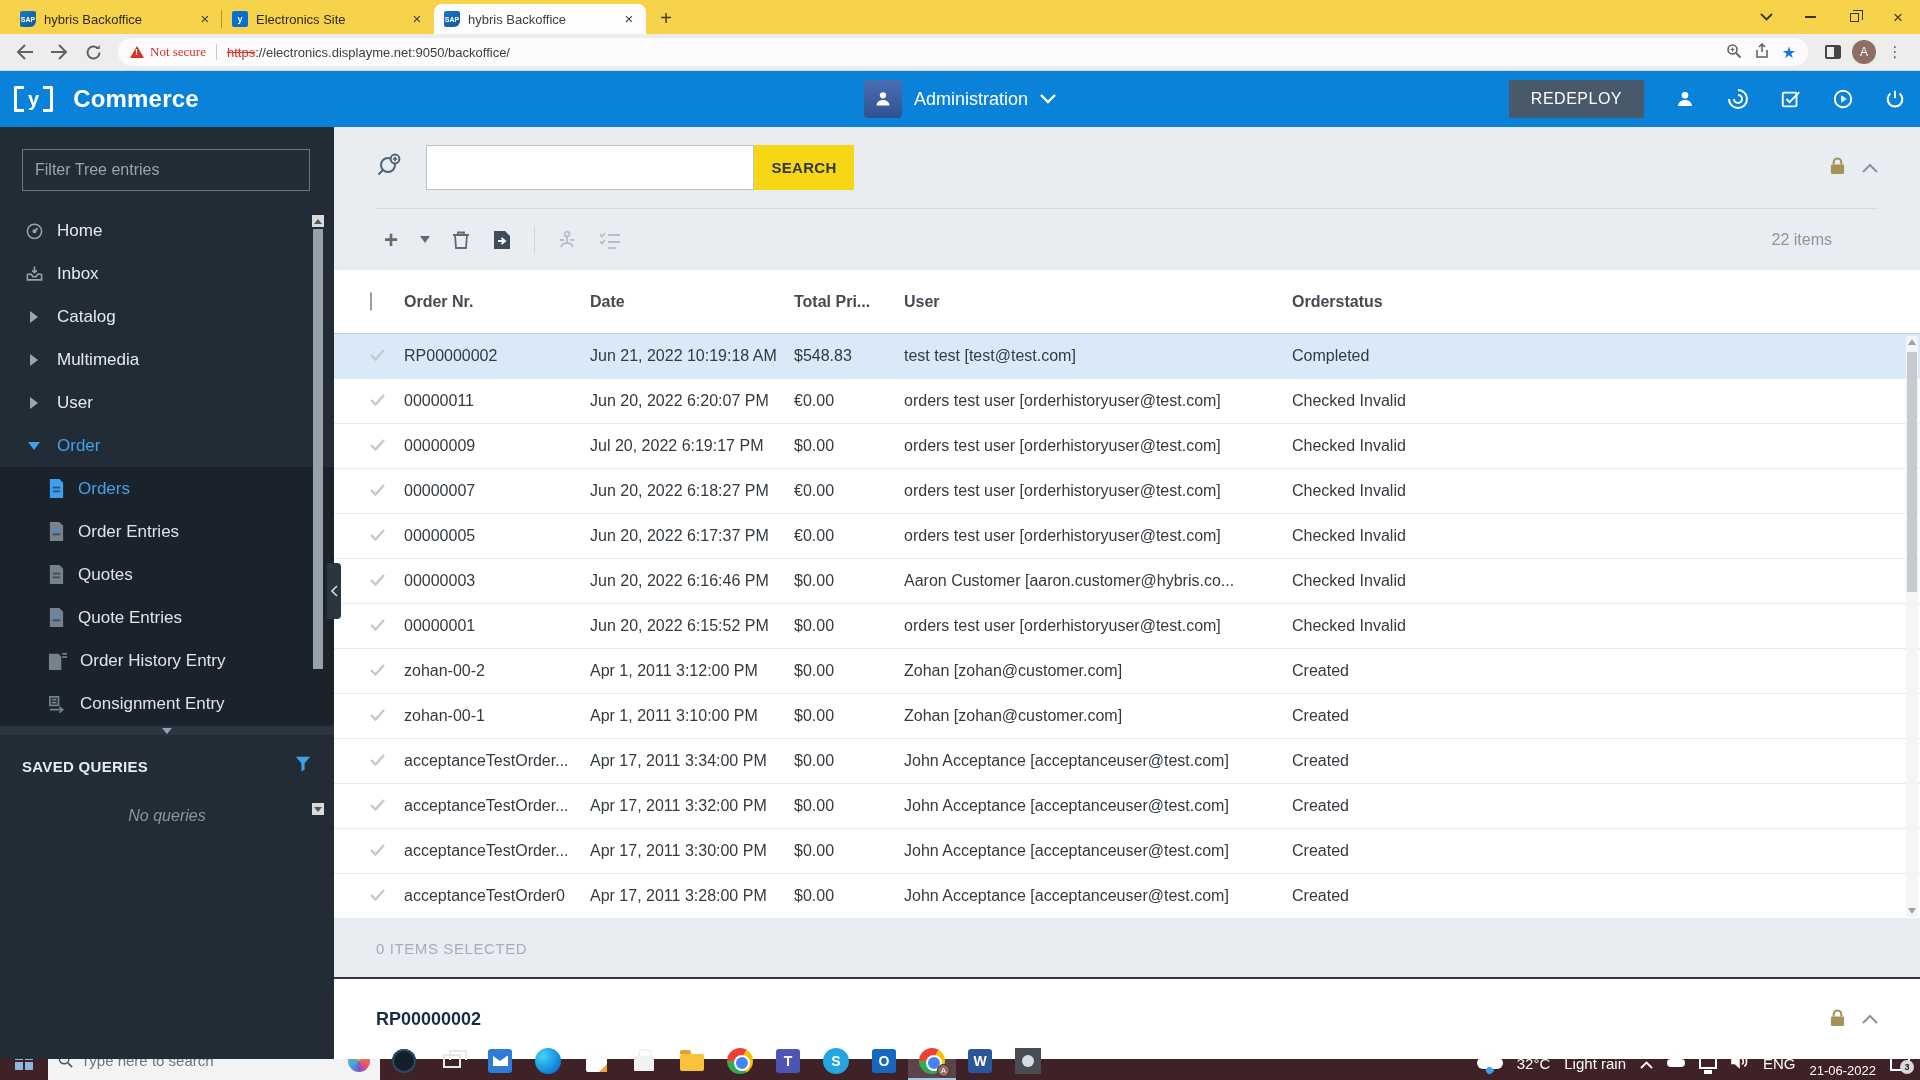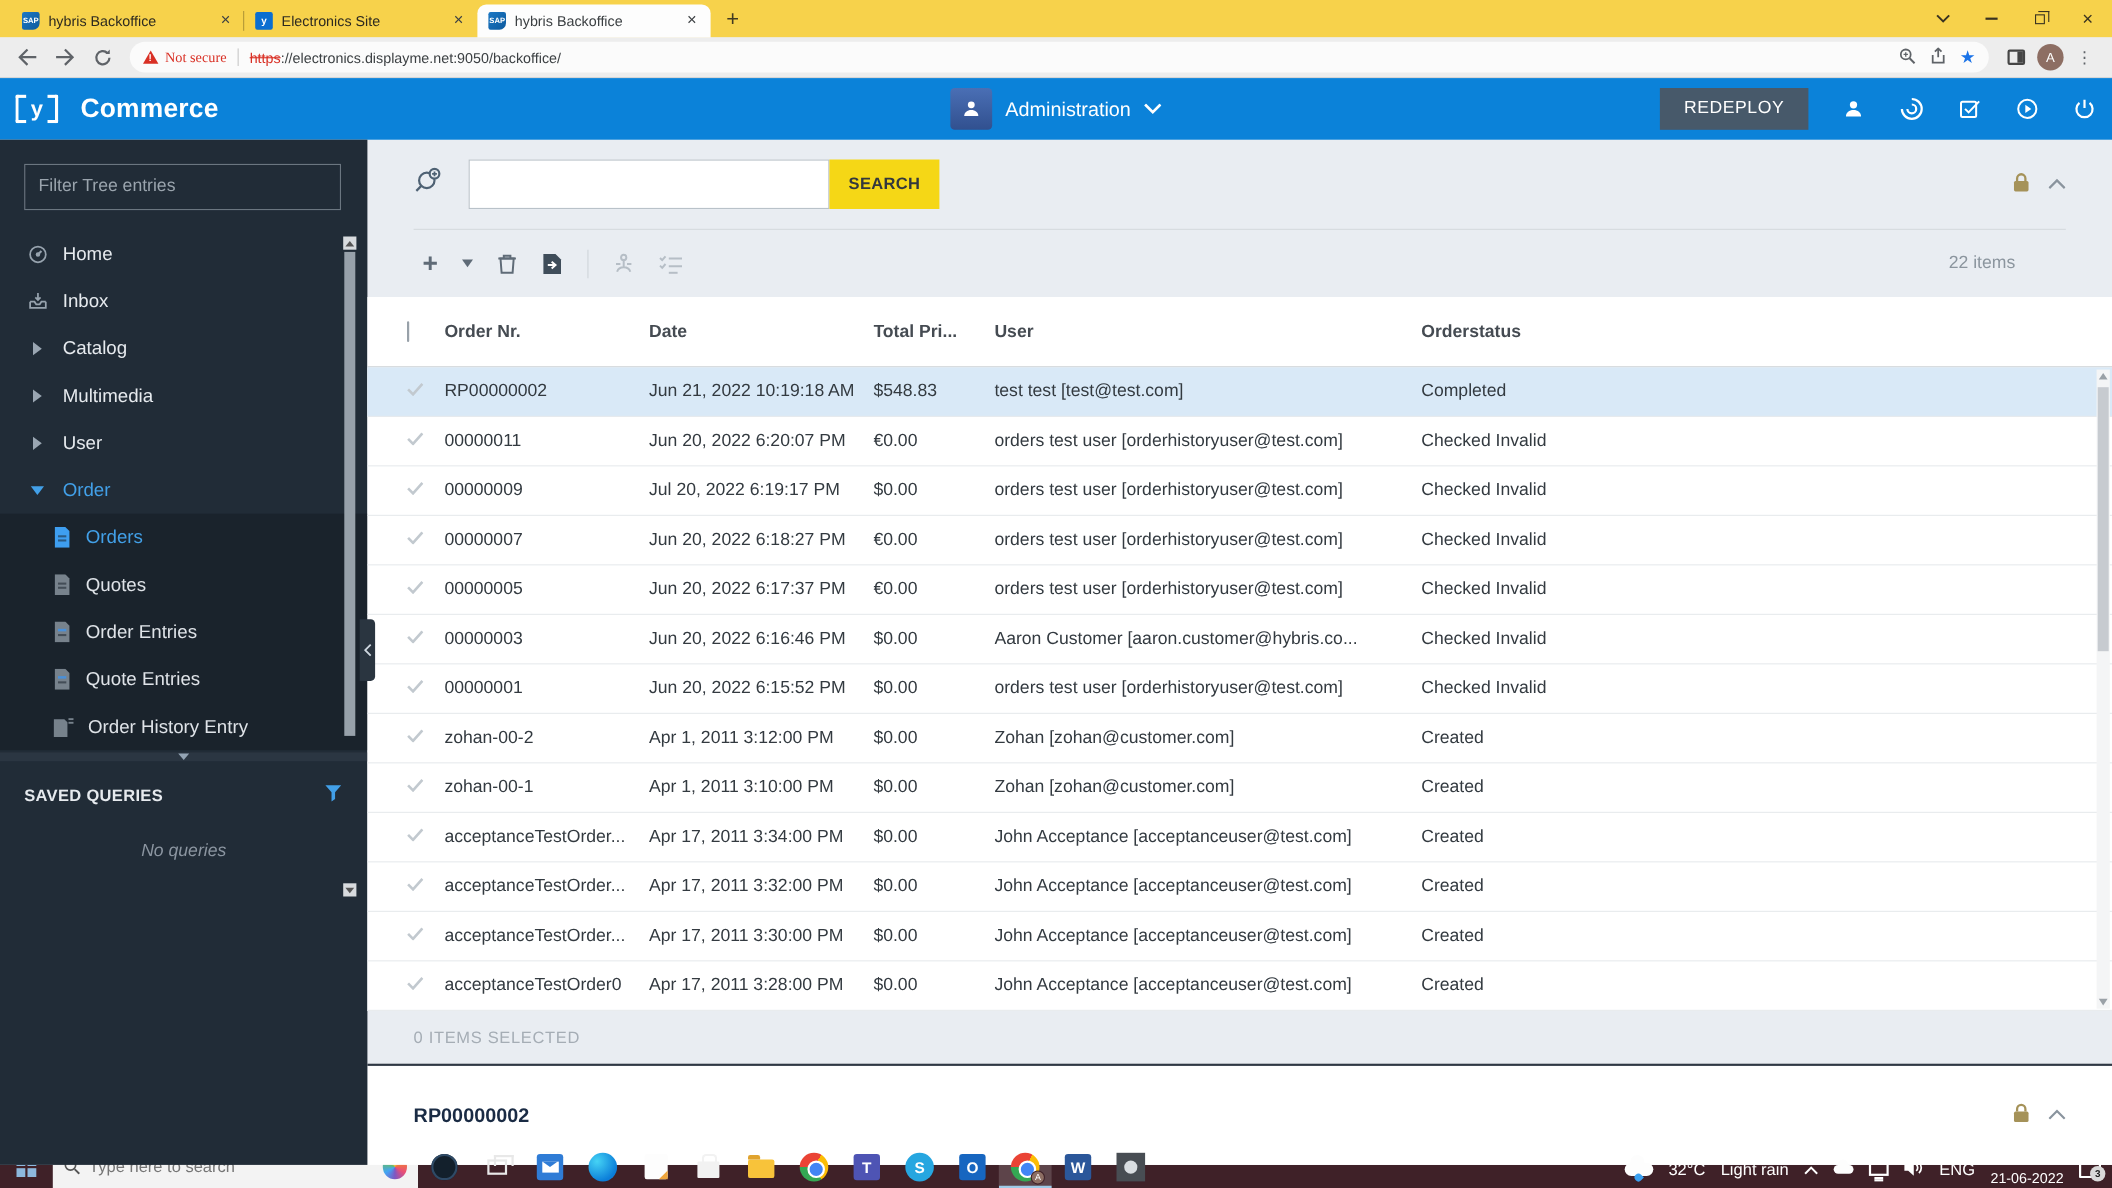--- a/index.html
+++ b/index.html
@@ -117,21 +117,21 @@
   .trow.selected { background:var(--selected-row,#d9e9f7); }
   .rowcheck { color:#c2c9cf; }
   .cell { white-space:nowrap; overflow:hidden; text-overflow:ellipsis; padding-right:14px; }
   .tbl-scroll { position:absolute; right:2px; top:66px; bottom:2px; width:12px; background:#f4f5f6; }
   .tbl-scroll .arr { width:12px; height:12px; display:flex; align-items:center; justify-content:center; }
   .tbl-scroll .up div { width:0;height:0;border-bottom:6px solid #9aa1a7;border-left:4px solid transparent;border-right:4px solid transparent; }
   .tbl-scroll .dn { position:absolute; bottom:0; }
   .tbl-scroll .dn div { width:0;height:0;border-top:6px solid #9aa1a7;border-left:4px solid transparent;border-right:4px solid transparent; }
   .tbl-thumb { width:10px; margin:4px auto 0; height:240px; background:#c7cbd0; }
 
-  .statusrow { height:48px; display:flex; align-items:center; padding-left:42px; color:#a5adb5; font-size:15px; letter-spacing:.6px; flex:none; }
+  .statusrow { height:58px; display:flex; align-items:center; padding-left:42px; color:#a5adb5; font-size:15px; letter-spacing:.6px; flex:none; }
   .detailpanel { flex:1; background:#fff; border-top:2px solid #2f3844; display:flex; align-items:center; padding:0 42px; }
   .detail-title { font-size:18px; font-weight:bold; color:#1a2b44; }
   .detail-right { margin-left:auto; display:flex; align-items:center; gap:16px; }
 
   
   .taskbar { height:21px; background:var(--taskbar-bg,#3f2128); display:flex; align-items:flex-end; flex:none; color:#fff; }
   .tb-start { width:48px; height:39px; display:flex; align-items:center; justify-content:center; }
   .winlogo { display:grid; grid-template-columns:8px 8px; grid-template-rows:8px 8px; gap:2px; }
   .winlogo div { background:#8db8dd; }
   .tb-search { width:332px; height:39px; background:#f3f3f3; display:flex; align-items:center; padding:0 10px; gap:8px; }
@@ -372,55 +372,65 @@
                   <rect x="5" y="8" width="8" height="2" fill="#1a232c" opacity=".55"></rect>
                   <rect x="5" y="12" width="8" height="2" fill="#1a232c" opacity=".55"></rect>
                 </svg>
             </span>
             <span>Orders</span>
           </div>
           <div class="sitem">
             <span class="tico">
               <svg width="17" height="19" viewBox="0 0 18 20">
                   <path d="M2 0h10l4 4v16H2z" fill="currentColor"></path>
+                  <rect x="5" y="7" width="8" height="2.4" fill="#4a90d9"></rect>
+                  <rect x="5" y="12" width="8" height="2" fill="#1a232c" opacity=".55"></rect>
+                </svg>
+            </span>
+            <span>Order Entries</span>
+          </div>
+          <div class="sitem">
+            <span class="tico">
+              <svg width="17" height="19" viewBox="0 0 18 20">
+                  <path d="M2 0h10l4 4v16H2z" fill="currentColor"></path>
                   <rect x="5" y="8" width="8" height="2" fill="#1a232c" opacity=".55"></rect>
                   <rect x="5" y="12" width="8" height="2" fill="#1a232c" opacity=".55"></rect>
                 </svg>
             </span>
             <span>Quotes</span>
           </div>
           <div class="sitem">
             <span class="tico">
               <svg width="17" height="19" viewBox="0 0 18 20">
                   <path d="M2 0h10l4 4v16H2z" fill="currentColor"></path>
                   <rect x="5" y="7" width="8" height="2.4" fill="#4a90d9"></rect>
                   <rect x="5" y="12" width="8" height="2" fill="#1a232c" opacity=".55"></rect>
                 </svg>
             </span>
-            <span>Order Entries</span>
-          </div>
-          <div class="sitem">
-            <span class="tico">
-              <svg width="17" height="19" viewBox="0 0 18 20">
-                  <path d="M2 0h10l4 4v16H2z" fill="currentColor"></path>
-                  <rect x="5" y="7" width="8" height="2.4" fill="#4a90d9"></rect>
-                  <rect x="5" y="12" width="8" height="2" fill="#1a232c" opacity=".55"></rect>
-                </svg>
-            </span>
             <span>Quote Entries</span>
           </div>
           <div class="sitem">
             <span class="tico">
               <svg width="19" height="19" viewBox="0 0 20 20">
                   <path d="M1 3h10l3 3v14H1z" fill="currentColor"></path>
                   <rect x="15" y="2" width="5" height="1.8" fill="currentColor"></rect>
                   <rect x="15" y="5.5" width="5" height="1.8" fill="currentColor"></rect>
                 </svg>
             </span>
             <span>Order History Entry</span>
+          </div>
+          <div class="sitem">
+            <span class="tico">
+              <svg width="19" height="19" viewBox="0 0 20 20" fill="none" stroke="currentColor" stroke-width="1.8">
+                  <rect x="2" y="3" width="9" height="9"></rect>
+                  <path d="M4 6h5M4 9h5"></path>
+                  <path d="M2 16.5h13M12 13.5l3.5 3-3.5 3"></path>
+                </svg>
+            </span>
+            <span>Consignment Entry</span>
           </div>
         </div>
         <div class="sq-divider">
             <span class="dv"></span>
           </div>
       </div>
       <div class="savedq">
         <span class="savedq-title">SAVED QUERIES</span>
         <span class="funnel">
           <svg width="18" height="18" viewBox="0 0 20 20" fill="currentColor">

